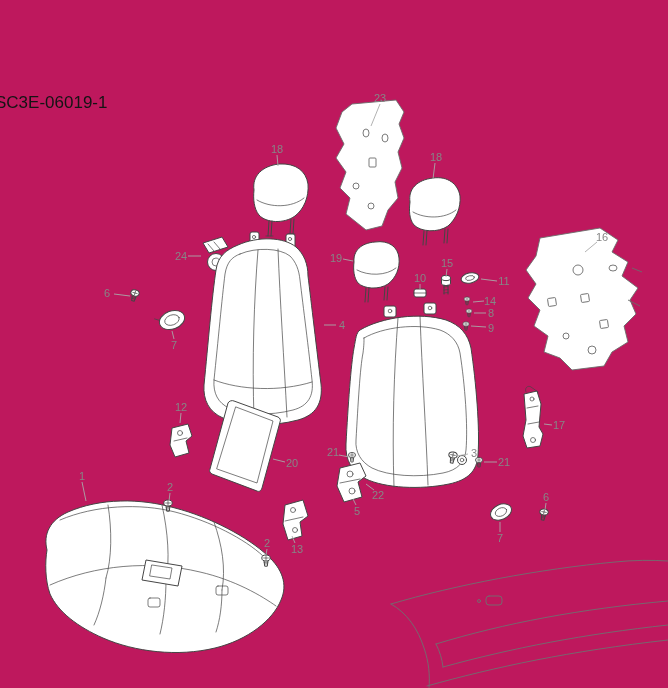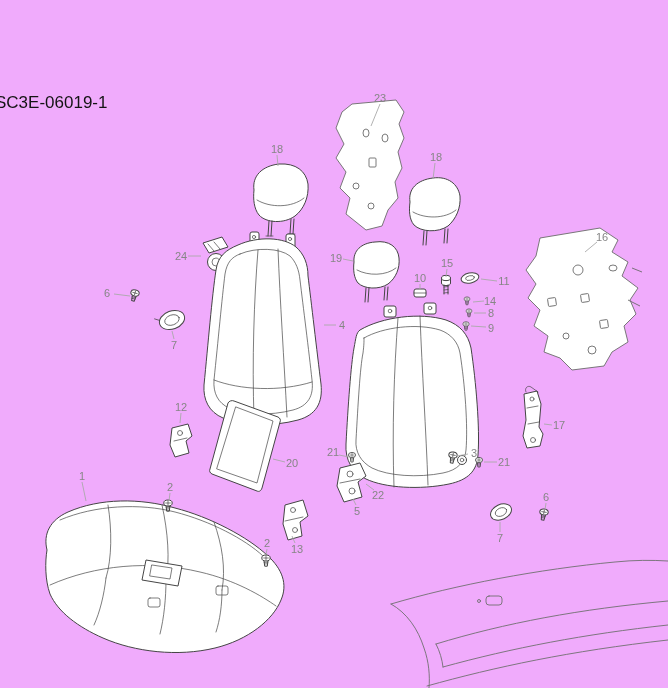--- a/index.html
+++ b/index.html
@@ -1,17 +1,17 @@
 <!DOCTYPE html>
 <html><head>
 <meta charset="utf-8">
 <style>
   html,body{margin:0;padding:0;background:#ffffff;}
   body{width:668px;height:688px;overflow:hidden;}
-  .stage{position:relative;width:668px;height:688px;background:#f0abfc;
+  .stage{position:relative;width:668px;height:688px;background:#be185d;
          font-family:"Liberation Sans",sans-serif;}
   .title{position:absolute;left:-5px;top:93px;font-size:17px;color:#141414;
          font-family:"Liberation Sans",sans-serif;white-space:nowrap;}
   svg.art{position:absolute;left:0;top:0;}
   .callout{font-size:11px;fill:#868686;text-anchor:middle;
            font-family:"Liberation Sans",sans-serif;}
   .leader{stroke:#a9a9a9;stroke-width:0.9;fill:none;}
   .ink{stroke:#454545;fill:none;stroke-width:1;stroke-linejoin:round;stroke-linecap:round;}
   .ink-f{stroke:#454545;fill:#ffffff;stroke-width:1;stroke-linejoin:round;}
   .ink-t{stroke:#454545;fill:none;stroke-width:0.7;stroke-linejoin:round;stroke-linecap:round;}

